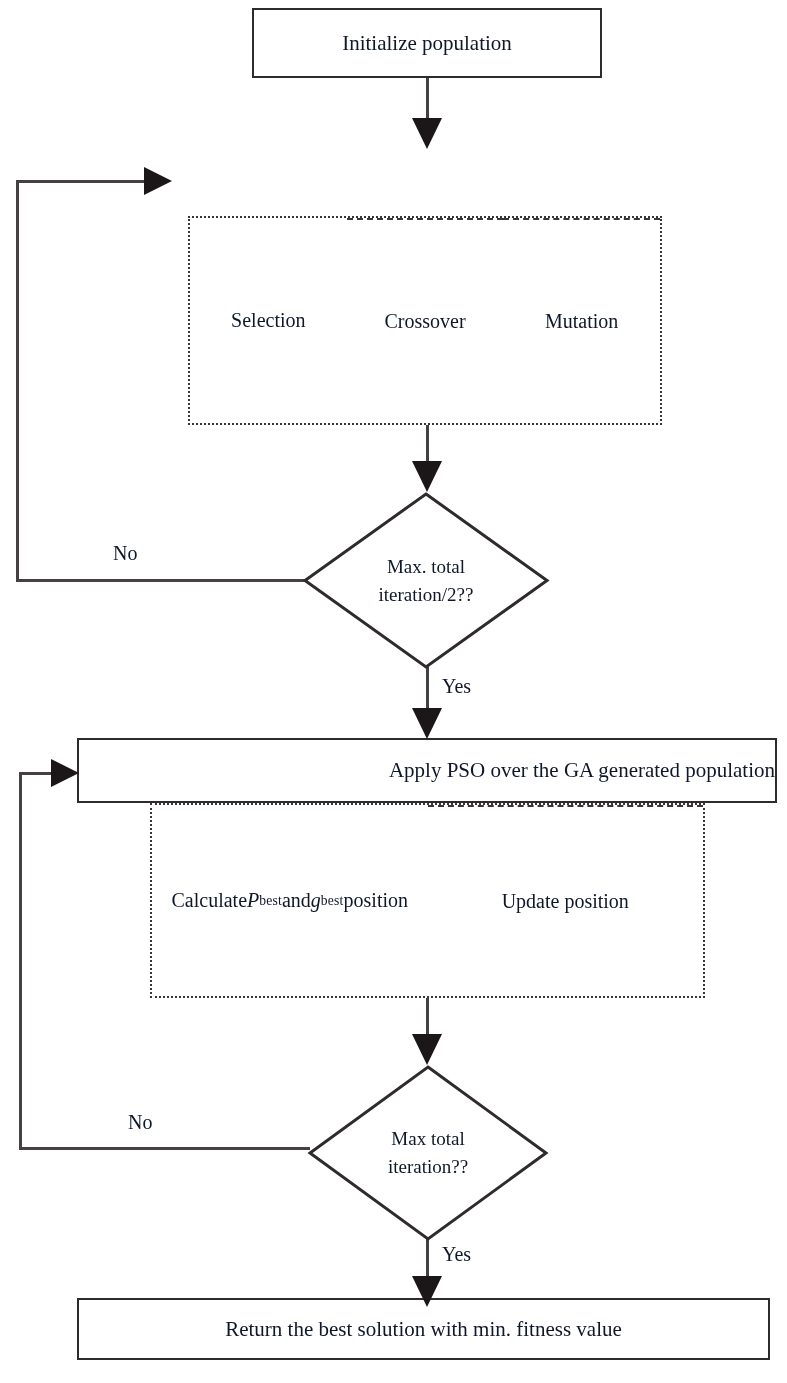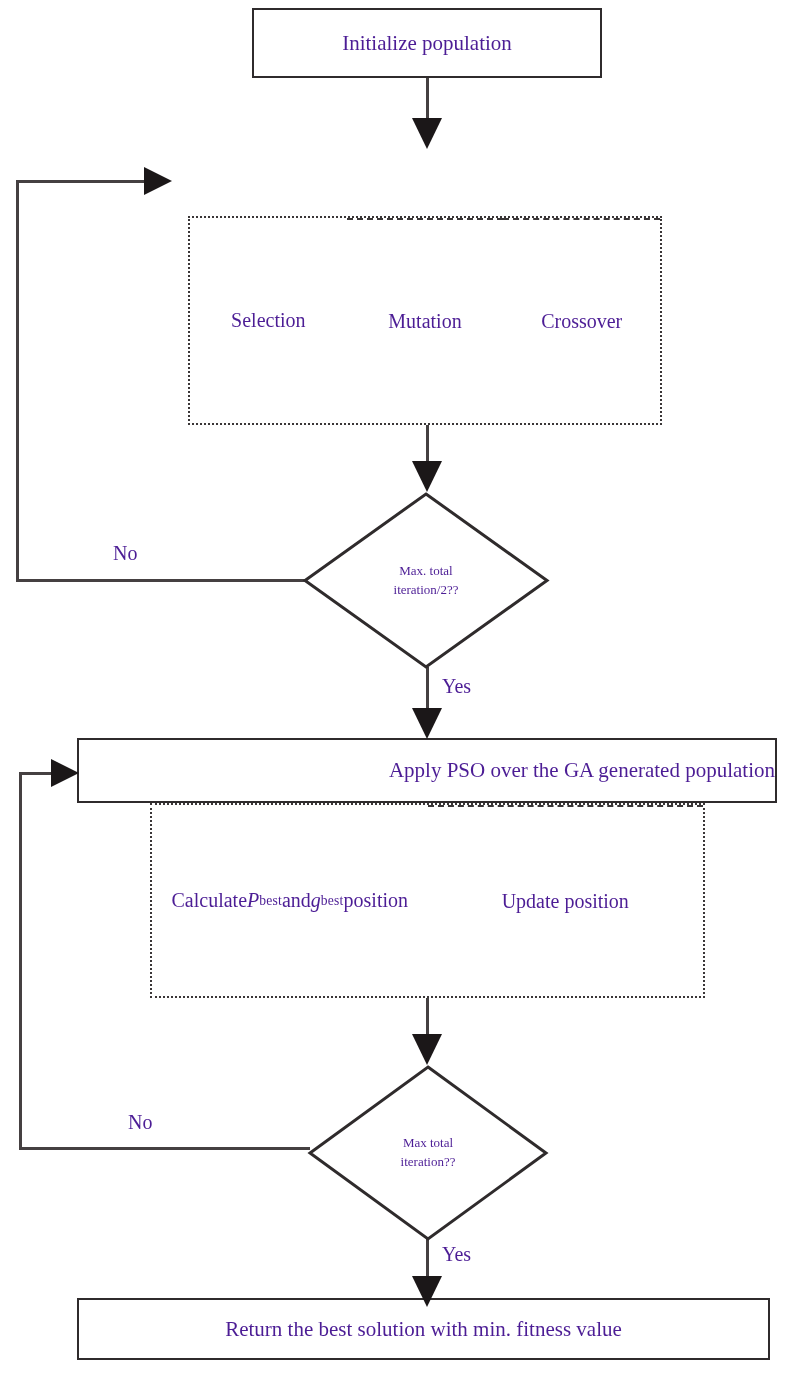--- a/index.html
+++ b/index.html
@@ -7,21 +7,21 @@
     margin: 0;
     padding: 0;
     background: #ffffff;
   }
   #canvas {
     position: relative;
     width: 787px;
     height: 1383px;
     background: #ffffff;
     font-family: "Liberation Serif", "DejaVu Serif", serif;
-    color: #4c1d95;
+    color: #0f172a;
     overflow: hidden;
   }
 
   
   .proc-box {
     position: absolute;
     box-sizing: border-box;
     border: 2px solid #2f2b2c;
     background: #ffffff;
     display: flex;
@@ -120,41 +120,41 @@
   .branch-label {
     position: absolute;
     white-space: nowrap;
     z-index: 6;
     line-height: 1;
   }
 
   
   .fs-21 { font-size: 21px; }
   .fs-20 { font-size: 20px; }
-  .fs-19 { font-size: 13px; }
+  .fs-19 { font-size: 19px; }
   .sub { font-size: 0.68em; vertical-align: -0.22em; letter-spacing: 0.2px; }
   .ital { font-style: italic; }
 </style>
 </head>
 <body>
 
 <div id="canvas">
 
   <div class="proc-box fs-21" style="left:252px; top:8px; width:350px; height:70px;">
     <span class="label">Initialize population</span>
   </div>
 
   <div class="vline" style="left:426px; top:78px; height:46px;"></div>
   <div class="arrow-down" style="left:412px; top:118px;"></div>
 
 
   <div class="dotted-group" style="left:188px; top:216px; width:474px; height:209px;">
     <div class="dotted-row fs-20">Selection</div>
+    <div class="dotted-row fs-20">Crossover</div>
     <div class="dotted-row fs-20">Mutation</div>
-    <div class="dotted-row fs-20">Crossover</div>
   </div>
 
   <div class="vline" style="left:426px; top:424px; height:42px;"></div>
   <div class="arrow-down" style="left:412px; top:461px;"></div>
 
   <div class="diamond-wrap" style="left:303px; top:492px; width:246px; height:177px;">
     <svg width="246" height="177" viewBox="0 0 246 177">
       <polygon points="123,2 244,88.5 123,175 2,88.5" fill="#ffffff" stroke="#2f2b2c" stroke-width="3" stroke-linejoin="miter"></polygon>
     </svg>
     <div class="diamond-text fs-19">

